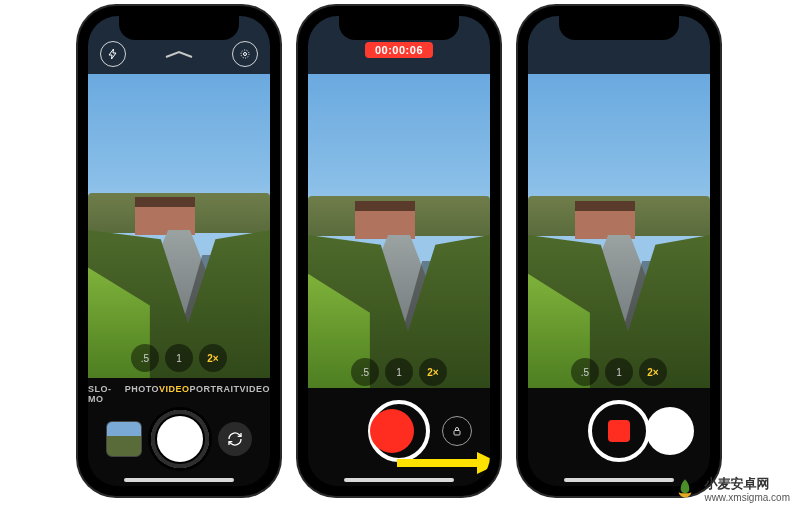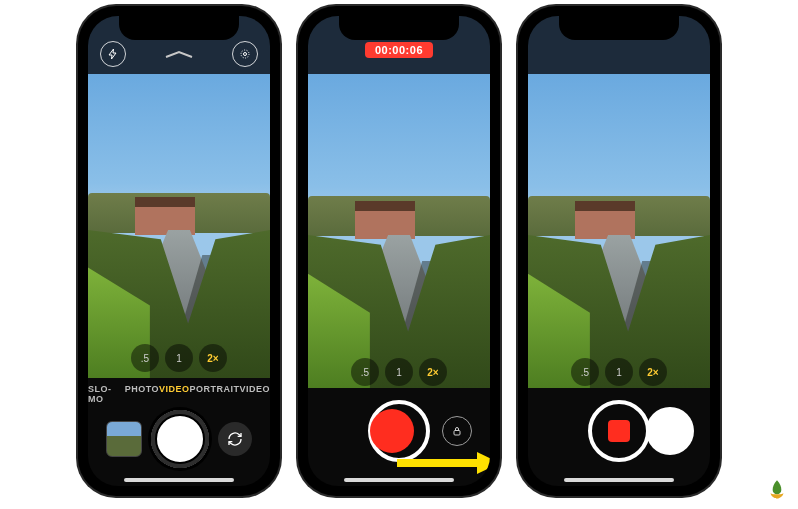--- a/index.html
+++ b/index.html
@@ -458,13 +458,17 @@
 
 </div>
 
 <div class="watermark">
   <div class="logo">
     <svg viewBox="0 0 24 24" width="26" height="26">
       <path d="M12 3 C9 6 8 9 8 12 a4 4 0 0 0 8 0 C16 9 15 6 12 3Z" fill="#4a8f2a"></path>
       <path d="M6 15c1 4 5 5 6 5s5-1 6-5c-2 1-4 1-6 1s-4 0-6-1Z" fill="#e6a722"></path>
     </svg>
   </div>
+  <div>
+    <span class="cn">小麦安卓网</span>
+    <span class="url">www.xmsigma.com</span>
+  </div>
 </div>
 
 </body></html>

